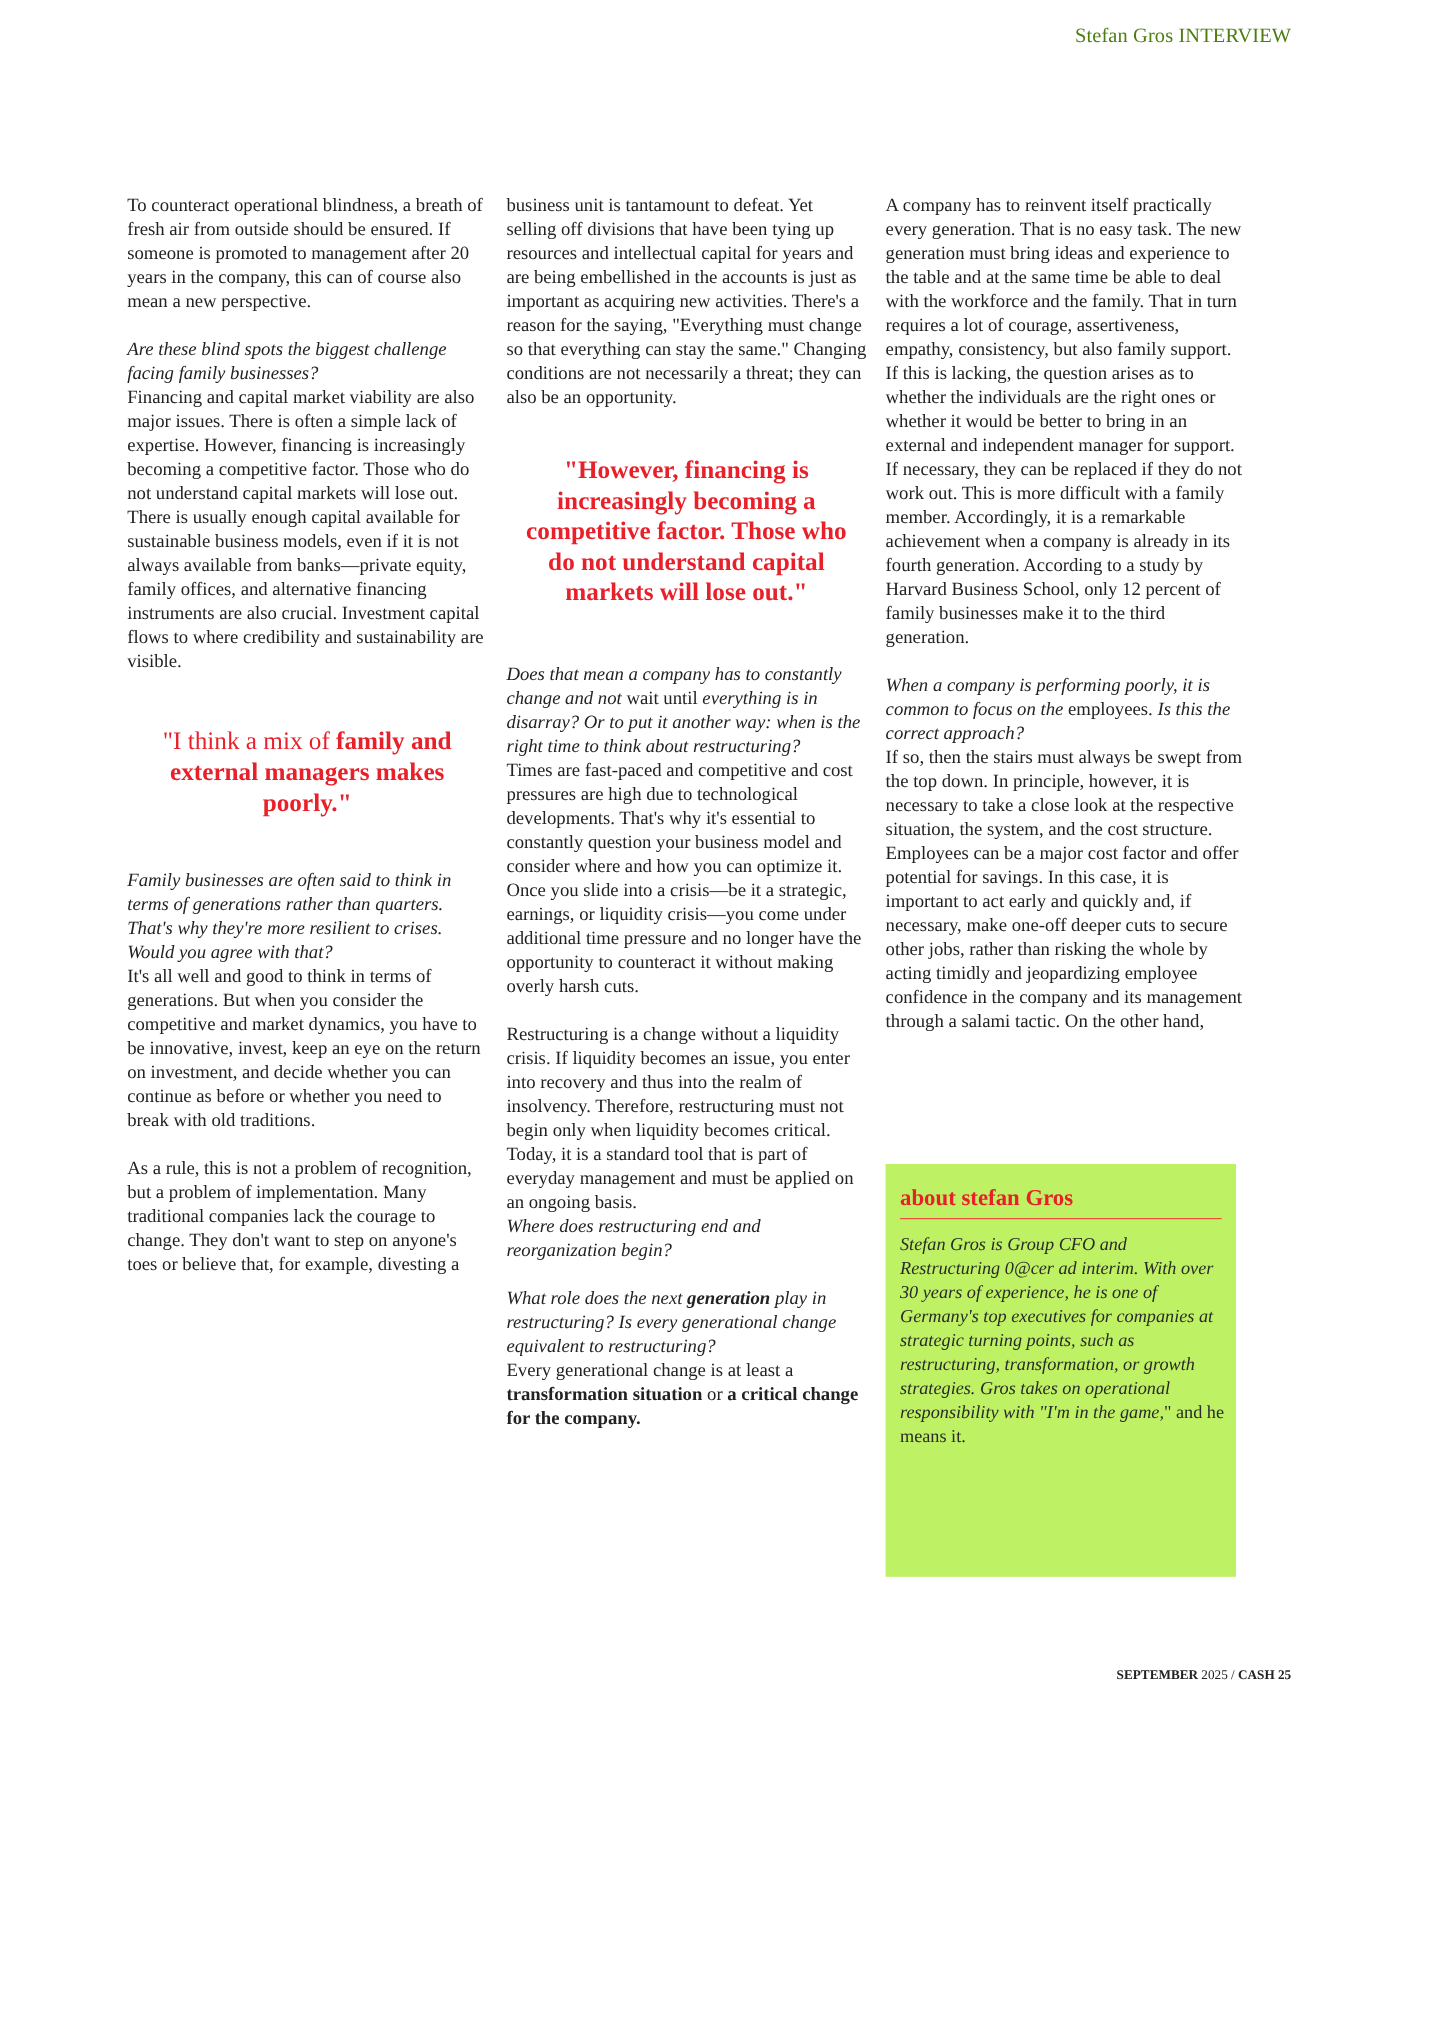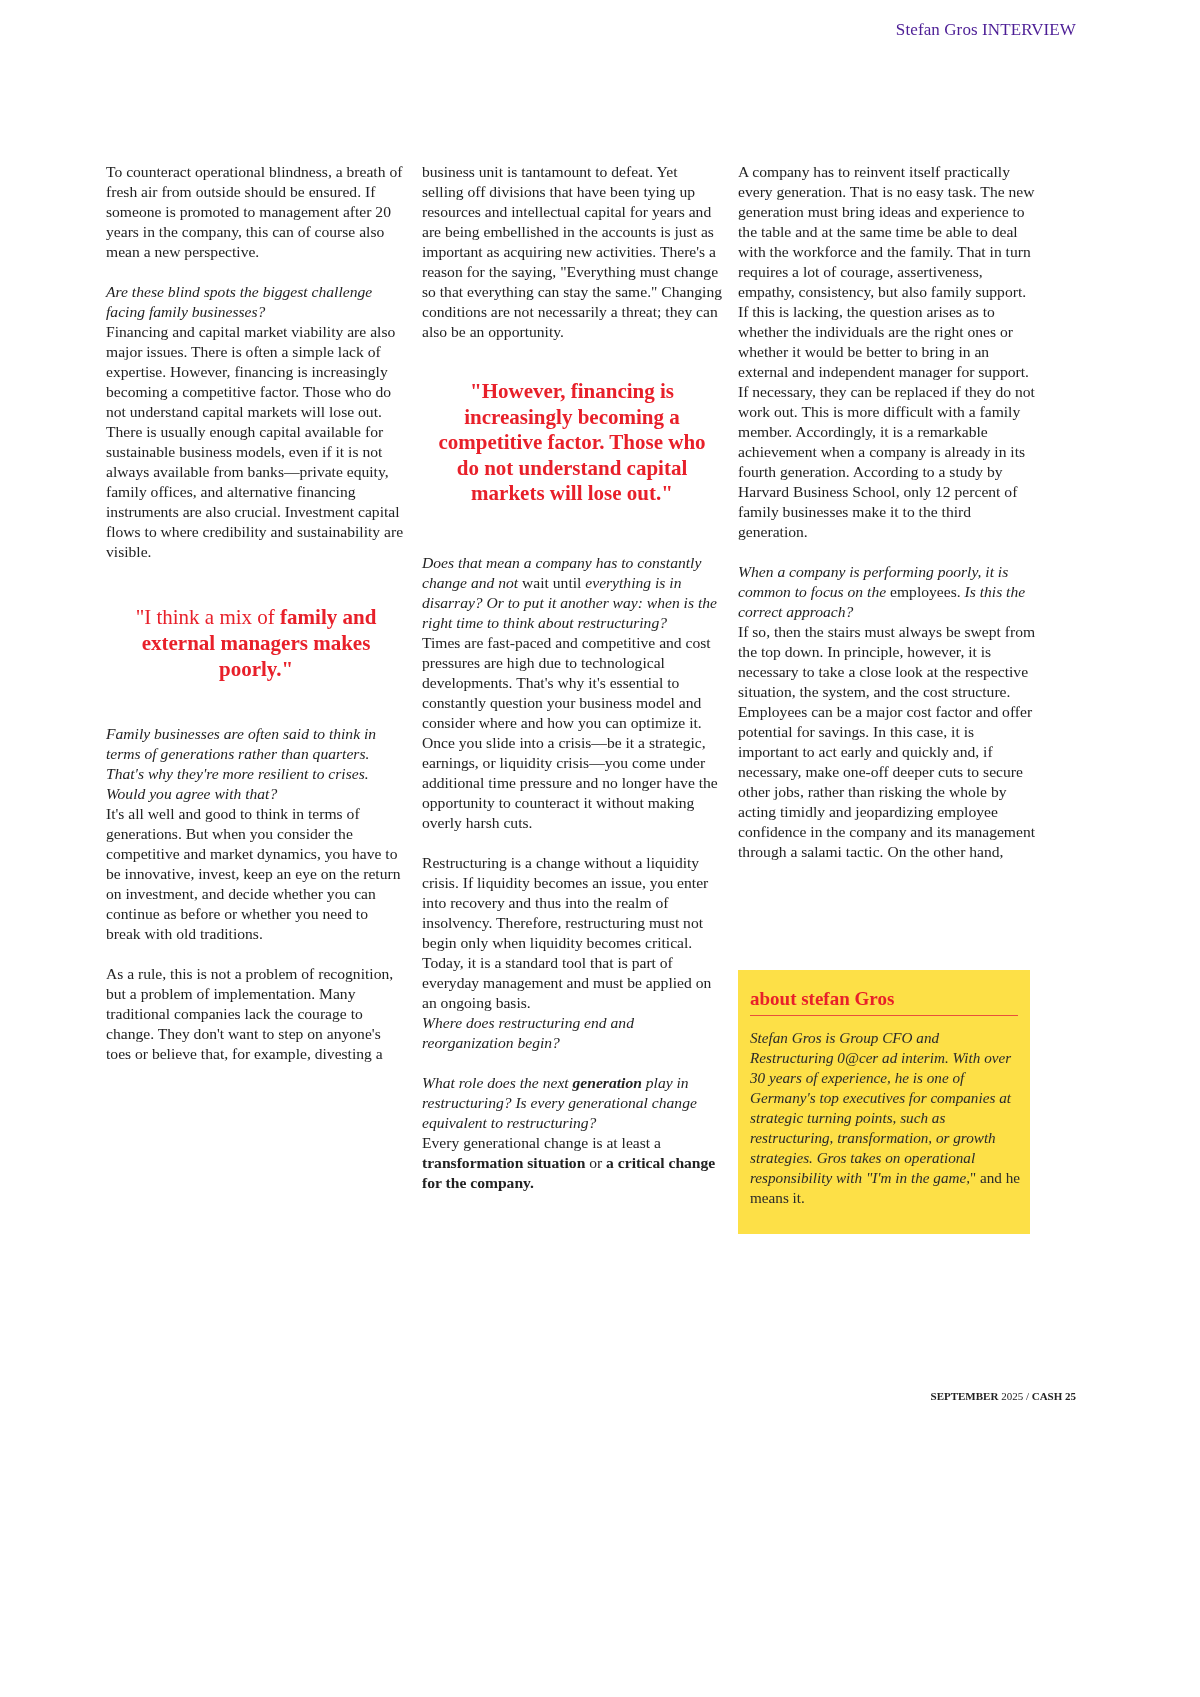--- a/index.html
+++ b/index.html
@@ -3,42 +3,42 @@
 <meta charset="utf-8">
 <style>
   html, body { margin: 0; padding: 0; background: #ffffff; }
   body {
     width: 1200px; height: 1697px; position: relative; overflow: hidden;
     font-family: "Liberation Serif", "DejaVu Serif", serif;
     color: #222222;
   }
   .header-title {
     position: absolute; top: 20px; right: 124px;
-    color: #4c1d95; font-size: 17px; letter-spacing: 0.1px;
+    color: #4d7c0f; font-size: 17px; letter-spacing: 0.1px;
   }
   .col {
     position: absolute; top: 120px; width: 300px;
     font-size: 15.6px; line-height: 20px; margin-top: 42px;
   }
   .col1 { left: 106px; }
   .col2 { left: 422px; }
   .col3 { left: 738px; }
   .p { margin: 0; }
   .gap { height: 20px; }
   .q { font-style: italic; }
   .b { font-weight: bold; }
   .pull {
     color: #e8202a; text-align: center;
     font-size: 21px; line-height: 26px;
   }
   .pull1 { margin-top: 40px; margin-bottom: 40px; }
   .pull2 { font-weight: bold; margin-top: 37px; margin-bottom: 46px; font-size: 21px; line-height: 25.6px; padding: 0 8px; }
   .aboutbox {
-    position: absolute; left: 738px; top: 970px; width: 292px; height: 264px;
-    background: #fde047;
+    position: absolute; left: 738px; top: 970px; width: 292px; height: 344px;
+    background: #bef264;
   }
   .about-title {
     position: absolute; left: 12px; top: 18px; width: 268px;
     color: #e8202a; font-weight: bold; font-size: 19px;
     padding-bottom: 5px; border-bottom: 1.5px solid #e8503c;
   }
   .about-text {
     position: absolute; left: 12px; top: 58px; width: 272px;
     font-size: 15.2px; line-height: 20px; color: #2a2a2a;
   }

